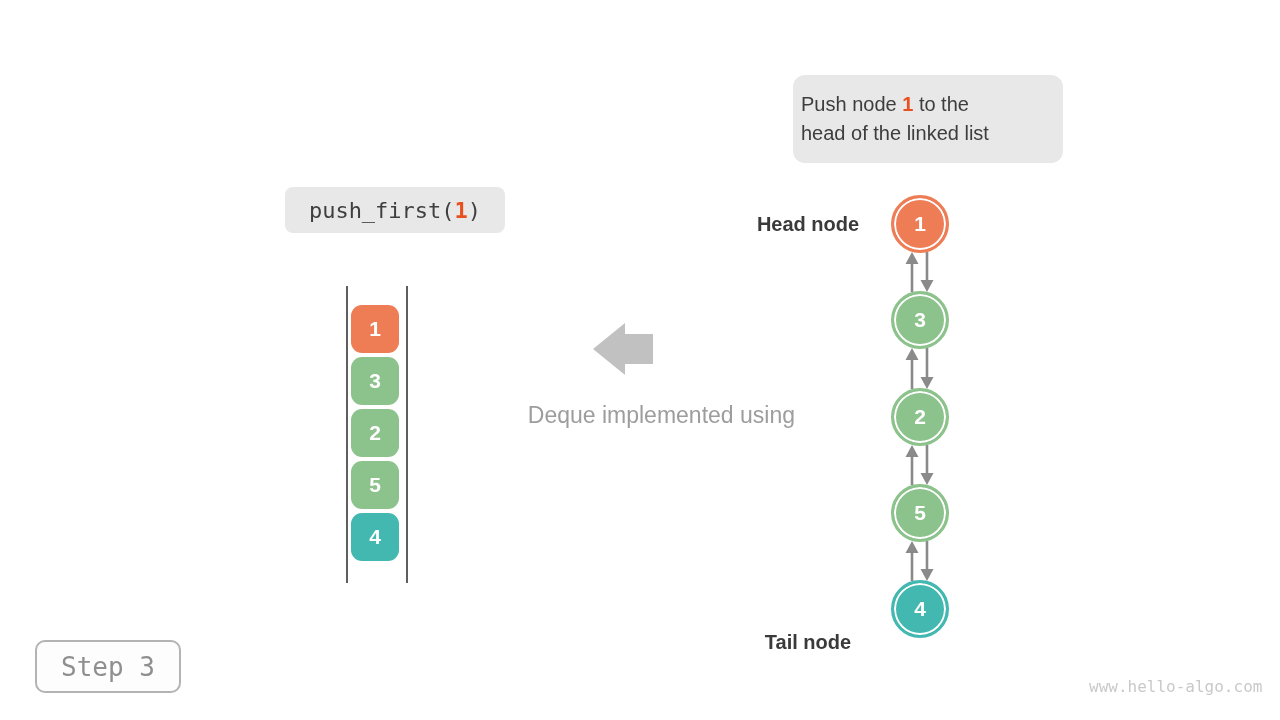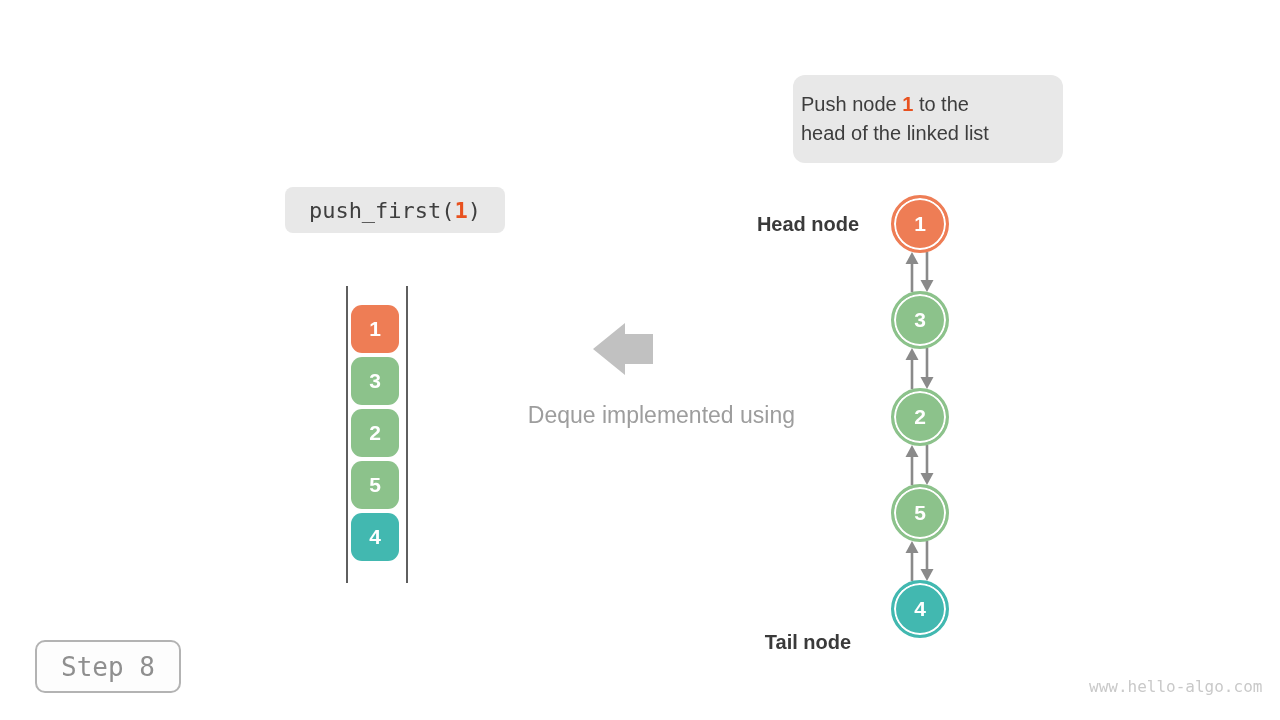--- a/index.html
+++ b/index.html
@@ -136,14 +136,14 @@
     <polygon points="36,386 29.5,374 42.5,374" fill="#8a8a8a"></polygon>
   </svg>
 <div class="abs" id="node-column">
     <div class="ll-node" style="top: 0px; border-color: rgb(238, 125, 85); background: rgb(238, 125, 85);">1</div>
     <div class="ll-node" style="top: 96px; border-color: rgb(140, 194, 139); background: rgb(140, 194, 139);">3</div>
     <div class="ll-node" style="top: 193px; border-color: rgb(140, 194, 139); background: rgb(140, 194, 139);">2</div>
     <div class="ll-node" style="top: 289px; border-color: rgb(140, 194, 139); background: rgb(140, 194, 139);">5</div>
     <div class="ll-node" style="top: 385px; border-color: rgb(66, 184, 176); background: rgb(66, 184, 176);">4</div>
   </div>
 
-<div class="abs" id="step-box">Step 8</div>
+<div class="abs" id="step-box">Step 3</div>
 <div class="abs" id="watermark">www.hello-algo.com</div>
 
 </body></html>

